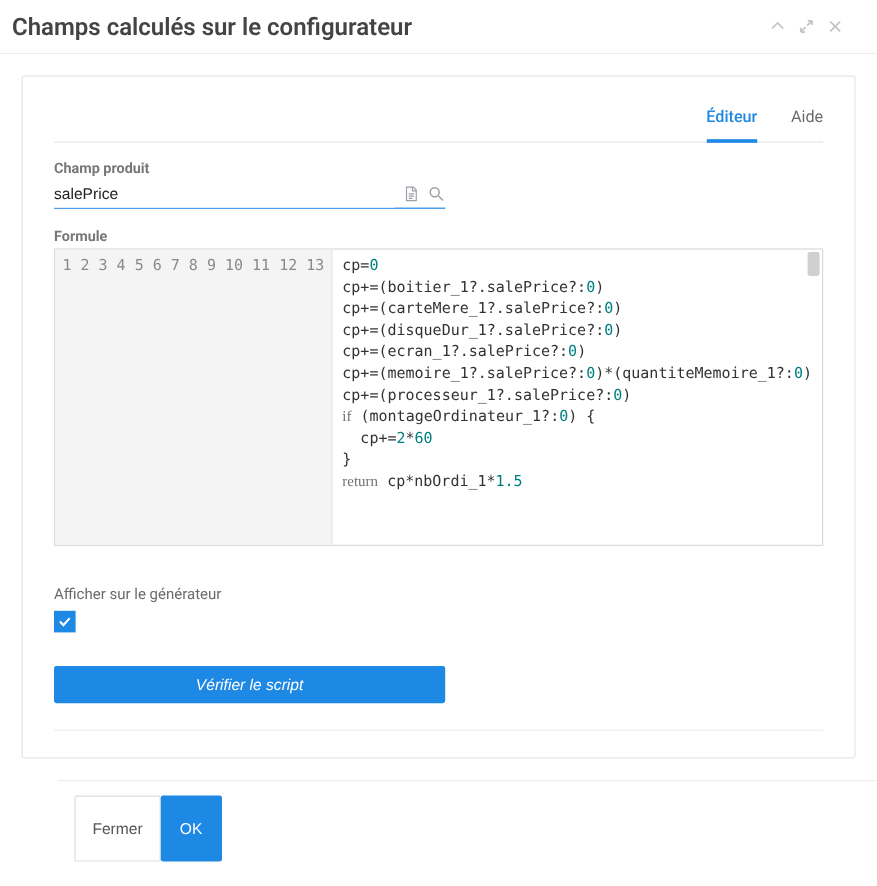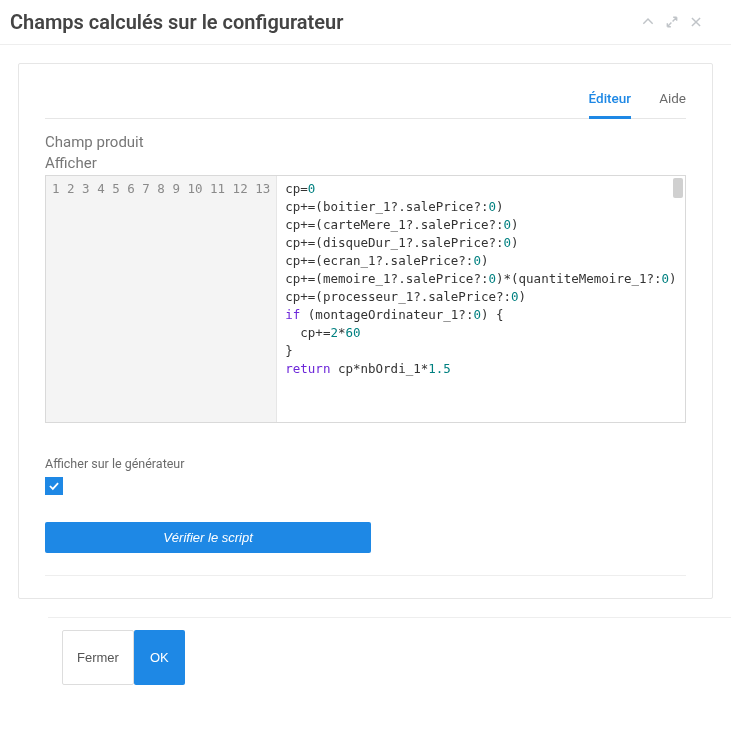--- a/index.html
+++ b/index.html
@@ -49,22 +49,23 @@
     font-size: 13.5px;
   }
   .tab.active {
     color: #1e88e5;
     border-bottom: 3px solid #1e88e5;
     margin-bottom: -1px;
     font-weight: 500;
   }
   .field-label {
     color: #777;
-    font-size: 15px;
+    font-size: 12px;
     margin-bottom: 3px;
+    font-weight: bold;
   }
   .text-input-row {
     display: flex;
     align-items: center;
     border-bottom: 1px solid #1e88e5;
     margin-bottom: 16px;
     width: 326px;
   }
   .text-input {
     flex: 1;
@@ -99,21 +100,21 @@
     min-width: 28px;
   }
   .code-area {
     padding: 4px 8px;
     white-space: pre;
     color: #333;
     flex: 1;
     overflow: auto;
   }
   .code-area .num { color: #008080; }
-  .code-area .kw { color: #6d28d9; }
+  .code-area .kw { color: #737373; font-family: Liberation Serif, serif; }
   .scroll-thumb {
     position: absolute;
     right: 2px;
     top: 2px;
     width: 10px;
     height: 20px;
     background: #d0d0d0;
     border-radius: 2px;
   }
   .checkbox-row {
@@ -193,22 +194,32 @@
 
 <div class="panel-wrap">
   <div class="panel">
 
     <div class="tabs">
       <div class="tab active">Éditeur</div>
       <div class="tab">Aide</div>
     </div>
 
     <div class="field-label">Champ produit</div>
-
-    <div class="field-label">Afficher</div>
+    <div class="text-input-row">
+      <input class="text-input" type="text" value="salePrice" style="">
+      <svg class="input-icon" viewBox="0 0 24 24">
+          <path d="M6 3h9l4 4v14H6z M14 3v5h5 M9 12h7 M9 15h7 M9 18h5" fill="none" stroke="currentColor" stroke-width="1.6"></path>
+        </svg>
+      <svg class="input-icon" viewBox="0 0 24 24">
+          <circle cx="10" cy="10" r="6" fill="none" stroke="currentColor" stroke-width="2"></circle>
+          <path d="M15 15 L21 21" stroke="currentColor" stroke-width="2"></path>
+        </svg>
+    </div>
+
+    <div class="field-label">Formule</div>
     <div class="code-editor">
       <div class="gutter" id="gutter">1
 2
 3
 4
 5
 6
 7
 8
 9

